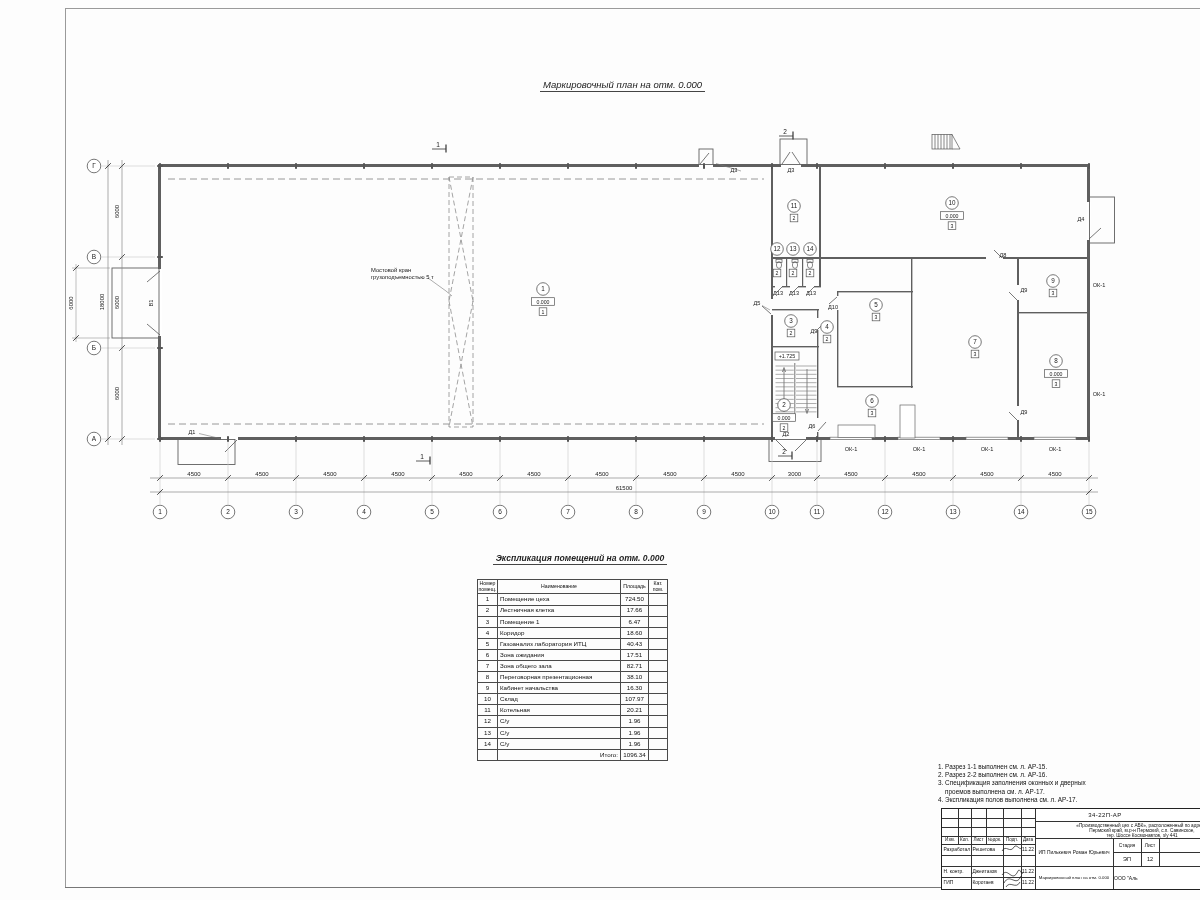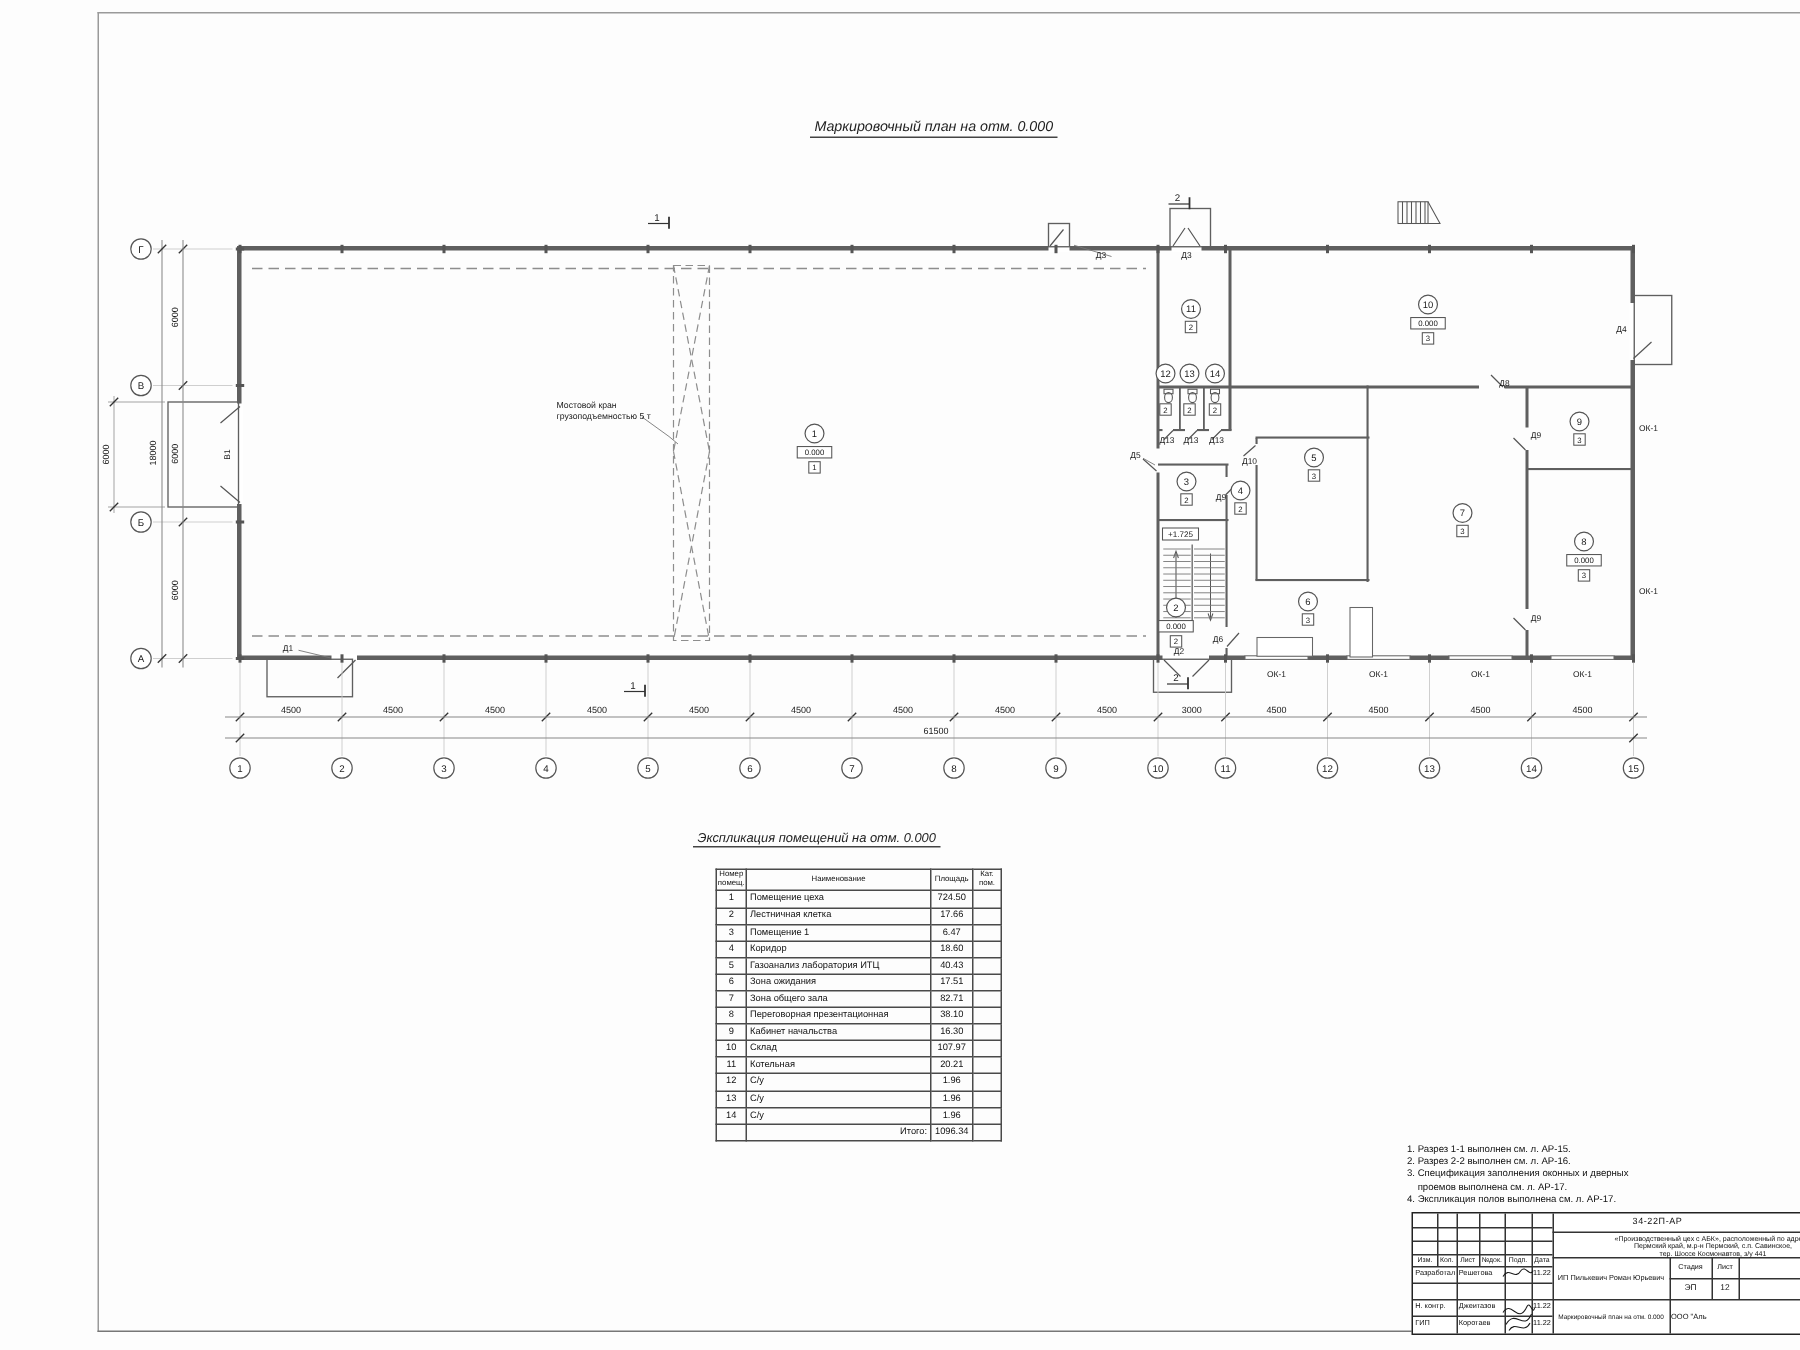--- a/index.html
+++ b/index.html
@@ -12,22 +12,22 @@
   #frame-left{left:65px;top:8px;width:1px;height:880px;}
   #frame-bottom{left:65px;top:887px;width:1135px;height:1px;background:#777;}
 
   #plan-title{position:absolute;left:480px;top:79px;width:285px;text-align:center;
     font-size:9.5px;font-style:italic;color:#222;}
   #plan-title span{display:inline-block;border-bottom:1px solid #444;padding:0 3px 1px;}
 
   #plan-svg{position:absolute;left:0;top:0;}
   #plan-svg text{font-family:"Liberation Sans", sans-serif;fill:#1a1a1a;}
 
-  #expl-title{position:absolute;left:462px;top:553px;width:236px;text-align:left;
-    font-size:8.6px;font-style:italic;color:#222;}
+  #expl-title{position:absolute;left:462px;top:553px;width:236px;text-align:center;
+    font-size:8.6px;font-style:italic;color:#222;font-weight:bold;}
   #expl-title span{display:inline-block;border-bottom:1px solid #444;padding:0 3px 1px;}
 
   #expl-table{position:absolute;left:477px;top:579px;border-collapse:collapse;
     table-layout:fixed;width:190px;color:#111;}
   #expl-table th,#expl-table td{border:1px solid #4a4a4a;font-weight:normal;overflow:hidden;}
   #expl-table th{font-size:5.2px;line-height:1.1;padding:1px 0;text-align:center;}
   #expl-table td{font-size:6.2px;height:10.1px;padding:0 2px;line-height:1;}
   #expl-table td.c{text-align:center;padding:0;}
   #expl-table td.r{text-align:right;}
 

